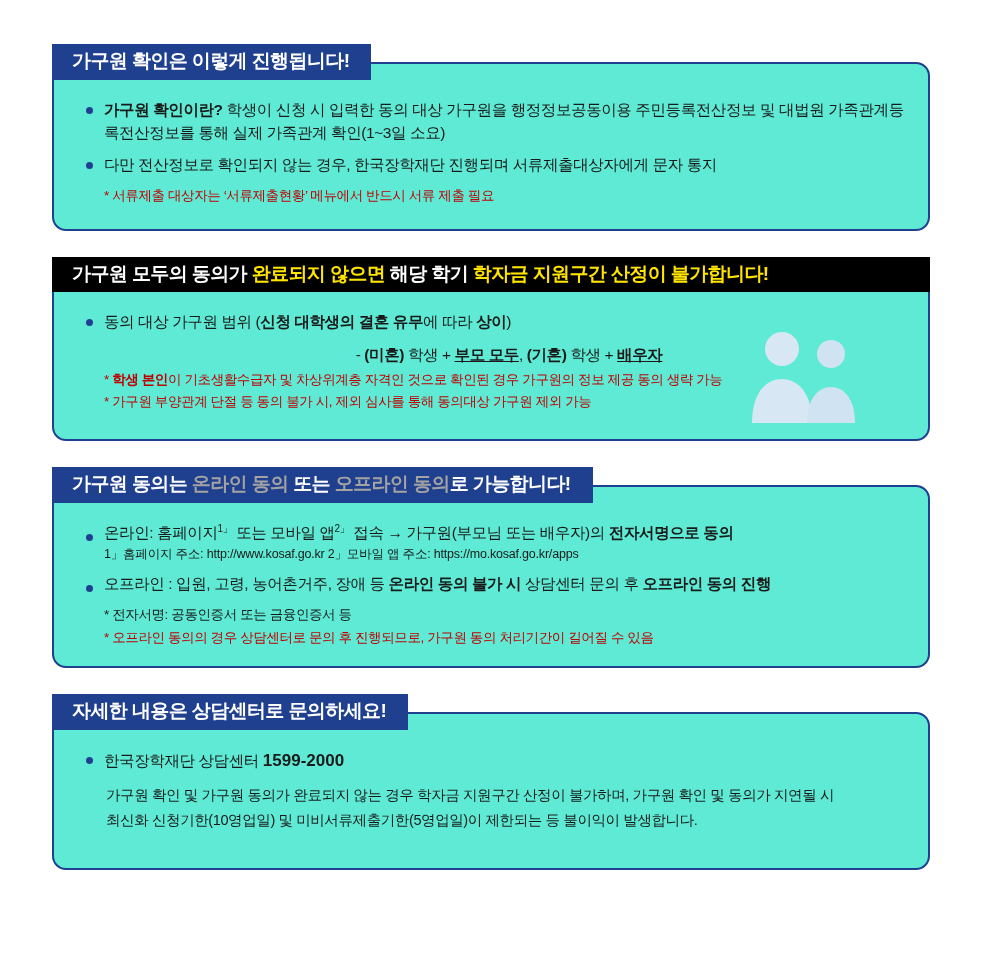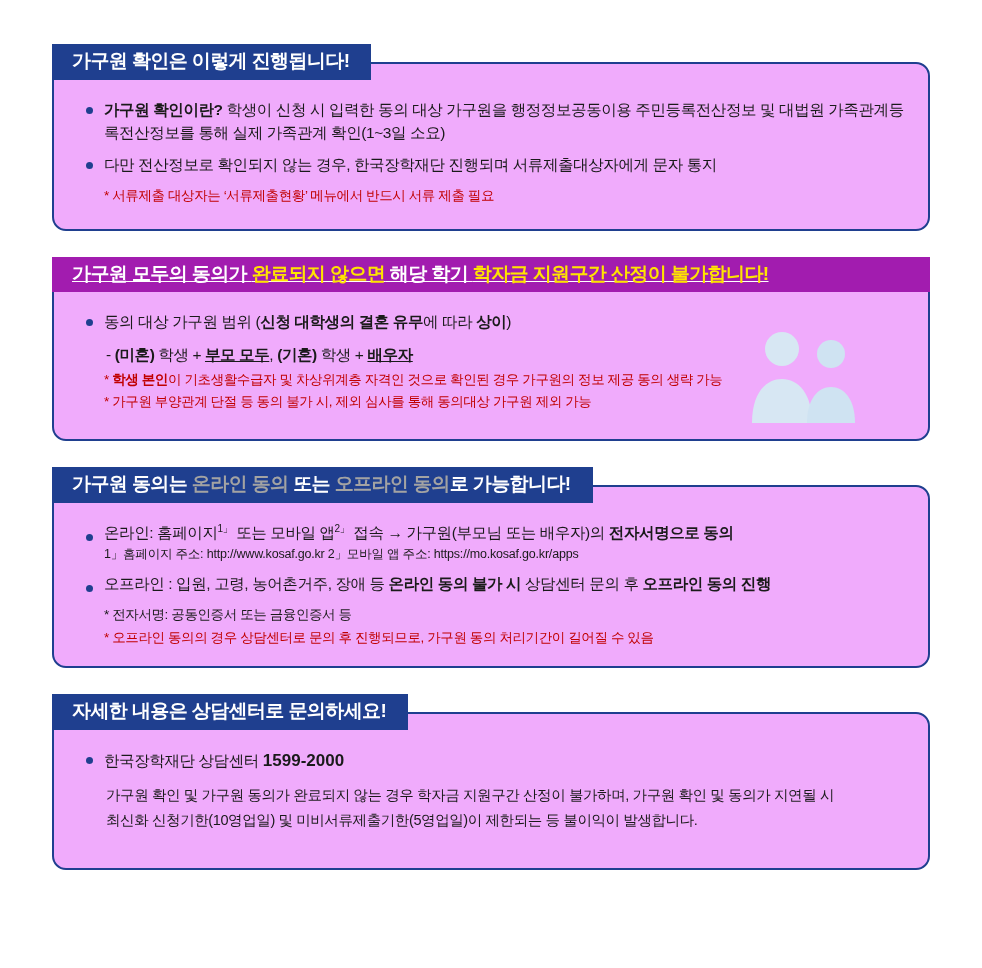--- a/index.html
+++ b/index.html
@@ -44,21 +44,21 @@
   }
   .header-bar .hl-yellow { color: #ffe400; }
   .header-bar .hl-cyan  { color: #a3a3a3; margin-top: 14px; }
 
   .body-box {
     position: relative;
     border: 2px solid #1f3f8f;
     border-radius: 14px;
     margin-top: -18px;
     padding: 34px 16px 20px 30px;
-    background: #f0abfc;
+    background: #5eead4;
     box-sizing: border-box;
     z-index: 1;
   }
 
   ul.bullets {
     list-style: none;
     margin: 0;
     padding: 0;
   }
   ul.bullets > li {
@@ -91,34 +91,35 @@
     padding-left: 20px;
   }
   .note.dark { color: #1a1a1a; }
   .note .redb { color: #c00000; font-weight: bold; }
   .sub-line {
     font-size: 15.5px;
     letter-spacing: -0.4px;
     line-height: 1.6;
     padding-left: 22px;
     margin: 4px 0 2px 0;
+    text-align: center;
   }
   .small-url {
     font-size: 12.5px;
     letter-spacing: -0.2px;
     line-height: 1.5;
     display: block;
   }
   .sup { font-size: 10px; vertical-align: super; }
 
   
   #sec1 .body-box { padding-bottom: 22px; }
 
   
-  #sec2 .header-bar { background: #a21caf; text-decoration: underline; }
+  #sec2 .header-bar { background: #000000; }
   #sec2 .body-box { padding-bottom: 26px; min-height: 150px; }
 
   .family-icon {
     position: absolute;
     right: 52px;
     bottom: 16px;
     width: 140px;
     height: 100px;
     opacity: 1;
     z-index: 0;

